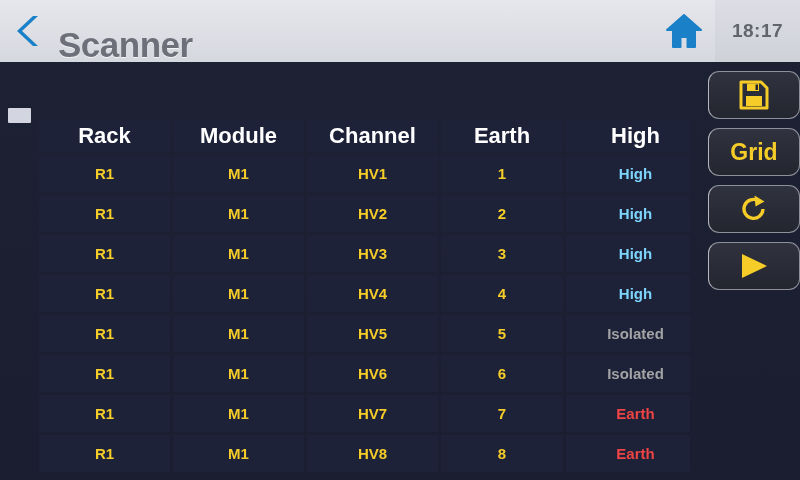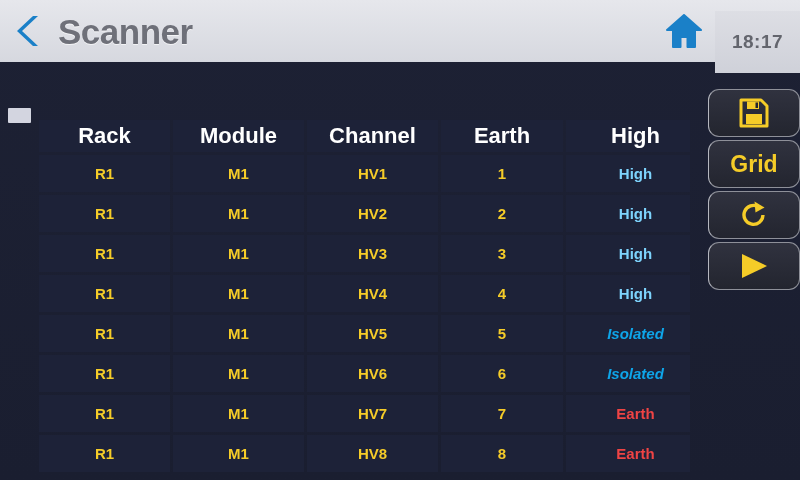--- a/index.html
+++ b/index.html
@@ -23,21 +23,21 @@
     overflow: hidden;
   }
 
   
   .topbar {
     position: absolute;
     left: 0; top: 0;
     width: 800px; height: 62px;
     background: linear-gradient(180deg, #e6e7ec 0%, #d6d8df 100%);
     display: flex;
-    align-items: center;
+    align-items: flex-end;
   }
 
   .back-btn {
     width: 58px;
     height: 62px;
     display: flex;
     align-items: center;
     justify-content: center;
     flex: 0 0 auto;
   }
@@ -148,35 +148,35 @@
   col.c-rack    { width: 131px; }
   col.c-module  { width: 131px; }
   col.c-channel { width: 131px; }
   col.c-number  { width: 122px; }
   col.c-state   { width: 139px; }
 
   td.val { color: #f5cc28; }
   td.num { color: #f5cc28; }
 
   td.state-high     { color: #7dd3fc; }
-  td.state-isolated { color: #0ea5e9; font-style: italic; }
+  td.state-isolated { color: #a3a3a3; }
   td.state-earth    { color: #ef4444; }
 
   
   .toolbar {
     position: absolute;
     right: 0;
     top: 62px;
     width: 100px;
     height: 418px;
-    padding-top: 27px;
+    padding-top: 9px;
     display: flex;
     flex-direction: column;
     align-items: center;
-    gap: 3px;
+    gap: 9px;
   }
 
   .tool-btn {
     width: 92px;
     height: 48px;
     border-radius: 11px;
     background: linear-gradient(180deg, #30323f 0%, #23252f 100%);
     border: 1px solid #8e9099;
     border-left: 1px solid #b5b7bf;
     display: flex;

